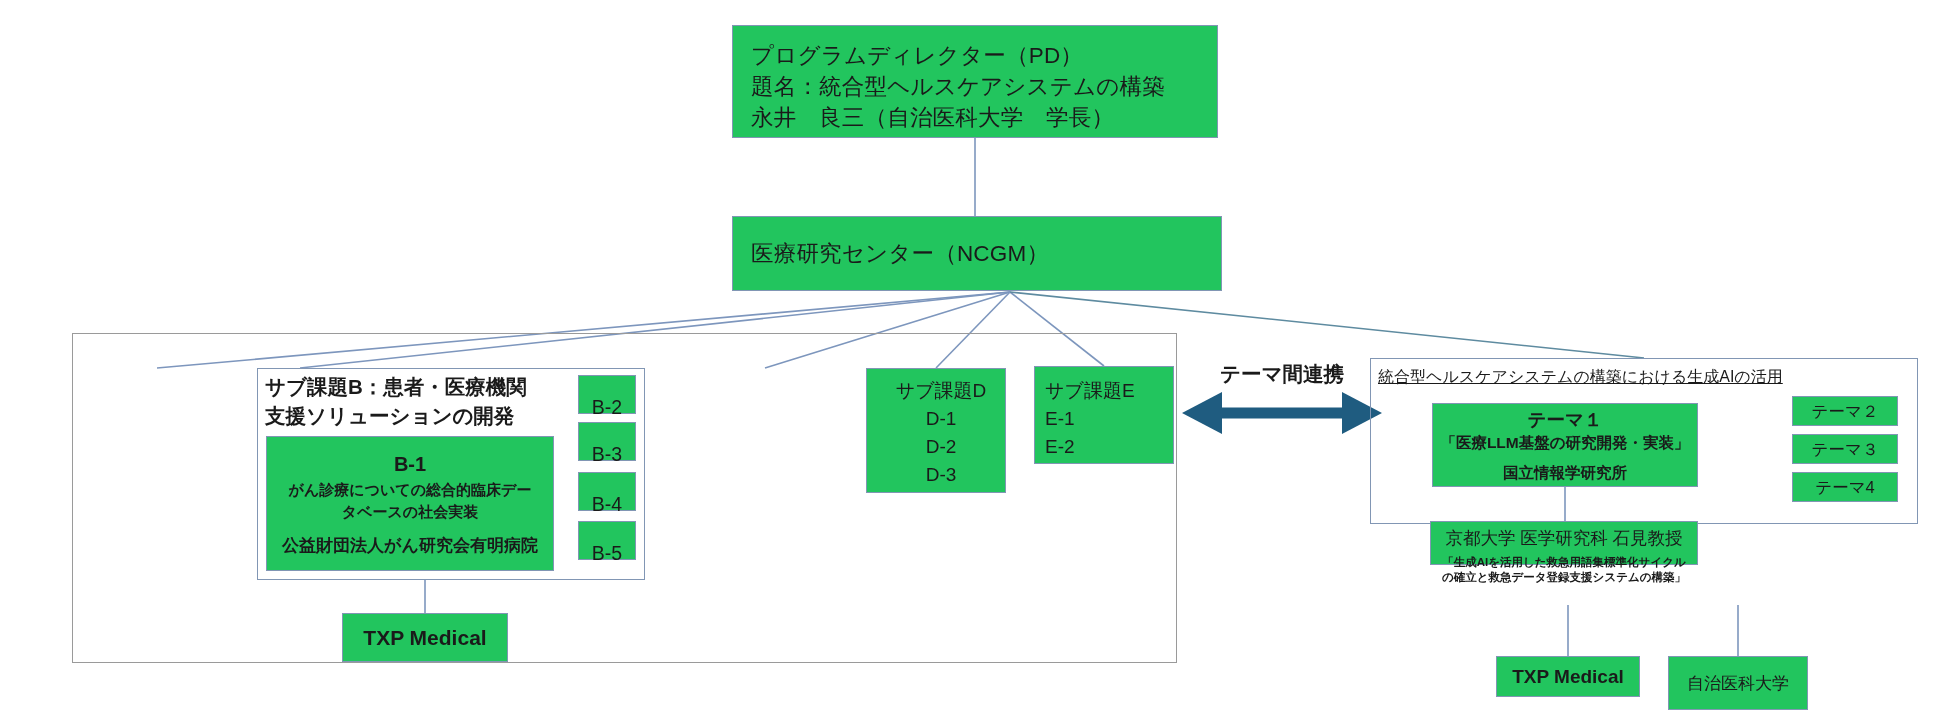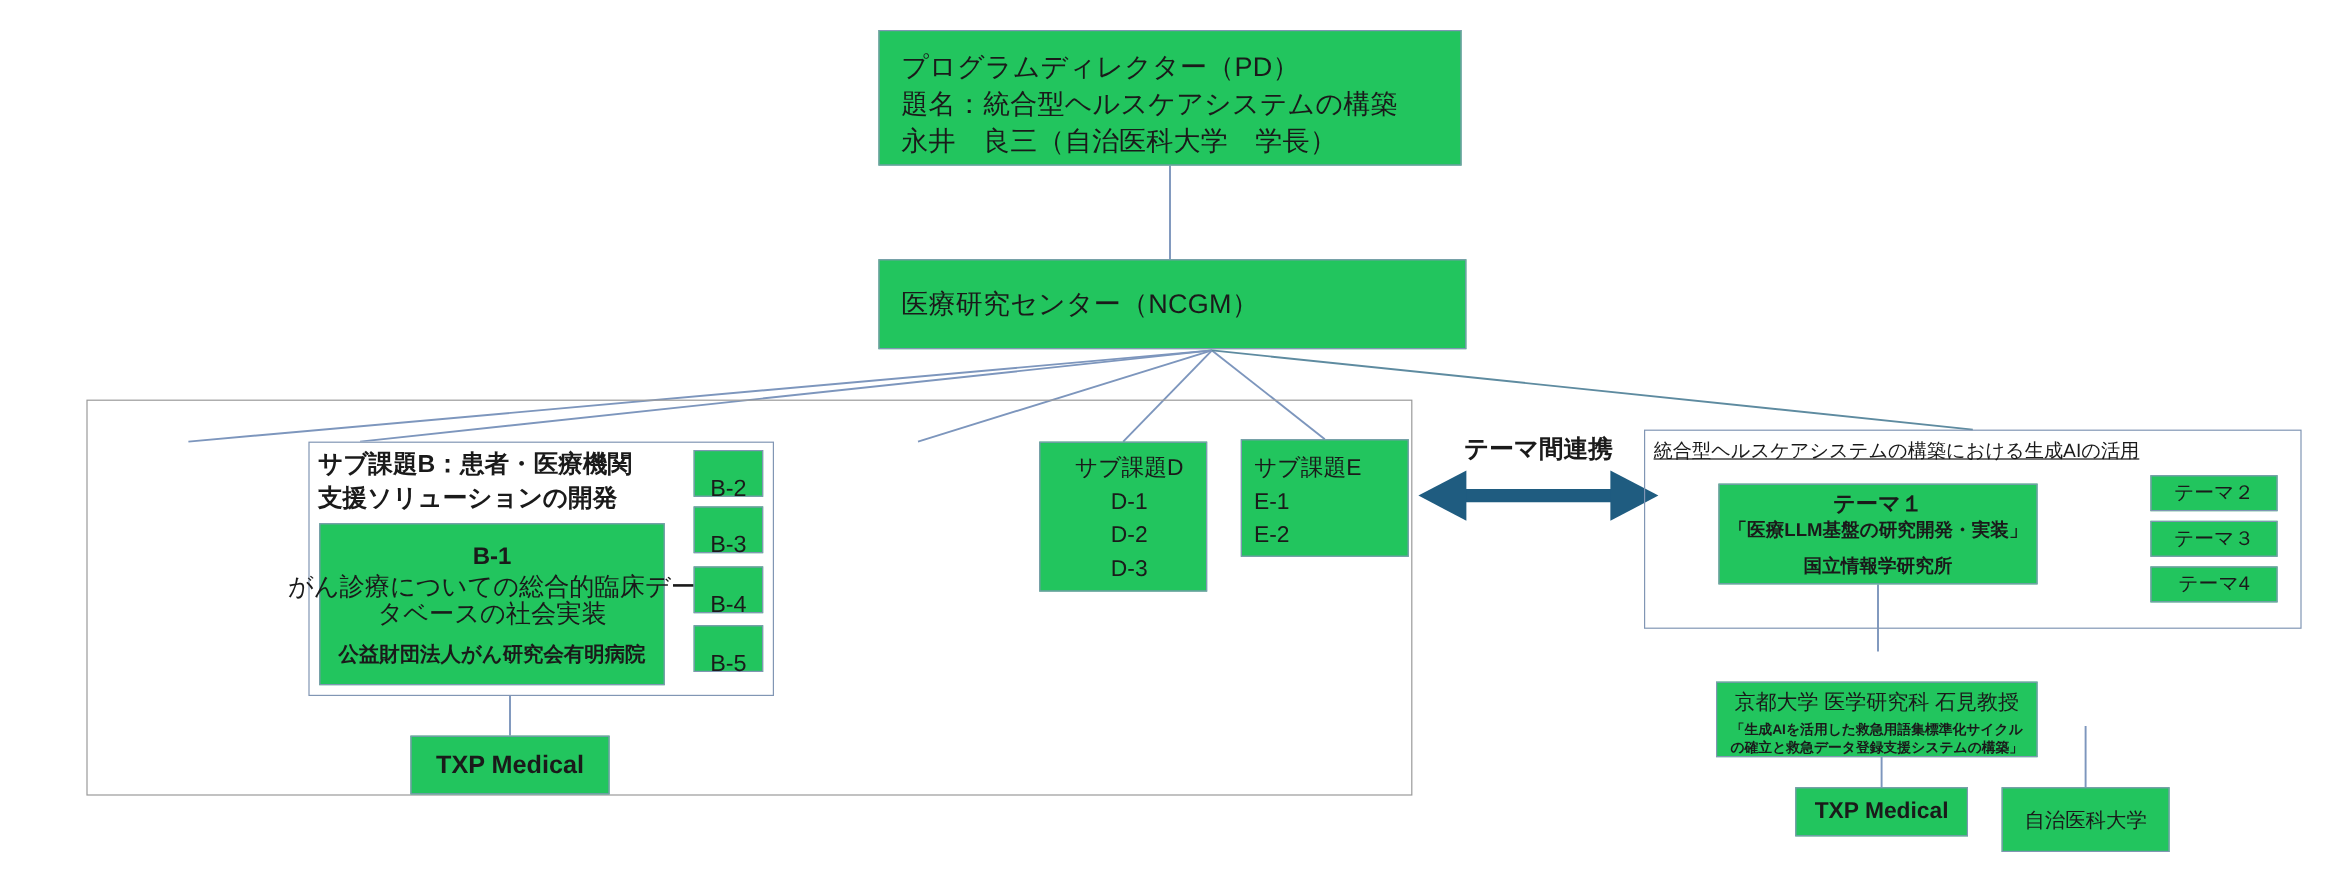--- a/index.html
+++ b/index.html
@@ -72,21 +72,21 @@
   #sub-b-title{
     position:absolute;left:265px;top:372px;width:300px;
     font-size:20.5px;line-height:29px;font-weight:bold;z-index:4;
   }
   #sub-b-title .ln{display:block;white-space:pre;}
   #b1-box{
     left:266px;top:436px;width:288px;height:135px;
     padding:0 6px;align-items:center;text-align:center;
   }
   #b1-box .ttl{font-size:20px;font-weight:bold;line-height:26px;margin-bottom:2px;}
-  #b1-box .ln{font-size:21px;line-height:22px;font-weight:normal;}
+  #b1-box .ln{font-size:15px;line-height:22px;font-weight:bold;}
   #b1-box .gap{height:11px;}
   #b1-box .org{font-size:17px;line-height:23px;font-weight:bold;}
 
   .bsmall{
     width:58px;height:39px;left:578px;
     align-items:center;justify-content:center;text-align:center;
   }
   .bsmall .ln{font-size:19.5px;line-height:22px;margin-top:25px;}
   #b2{top:375px;}
   #b3{top:422px;}
@@ -141,21 +141,21 @@
   .tsmall{
     width:106px;height:30px;left:1792px;
     align-items:center;justify-content:center;text-align:center;
   }
   .tsmall .ln{font-size:16.5px;line-height:20px;}
   #theme2{top:396px;}
   #theme3{top:434px;}
   #theme4{top:472px;}
 
   #kyoto{
-    left:1430px;top:568px;width:268px;height:63px;
+    left:1430px;top:521px;width:268px;height:44px;
     padding:5px 6px 0 6px;justify-content:flex-start;align-items:center;text-align:center;
   }
   #kyoto .ttl{font-size:17.5px;line-height:23px;}
   #kyoto .sub{font-size:11.5px;line-height:15px;font-weight:bold;margin-top:5px;}
 
   #txp-right{
     left:1496px;top:656px;width:144px;height:41px;
     align-items:center;justify-content:center;
   }
   #txp-right .ln{font-size:19px;font-weight:bold;}

